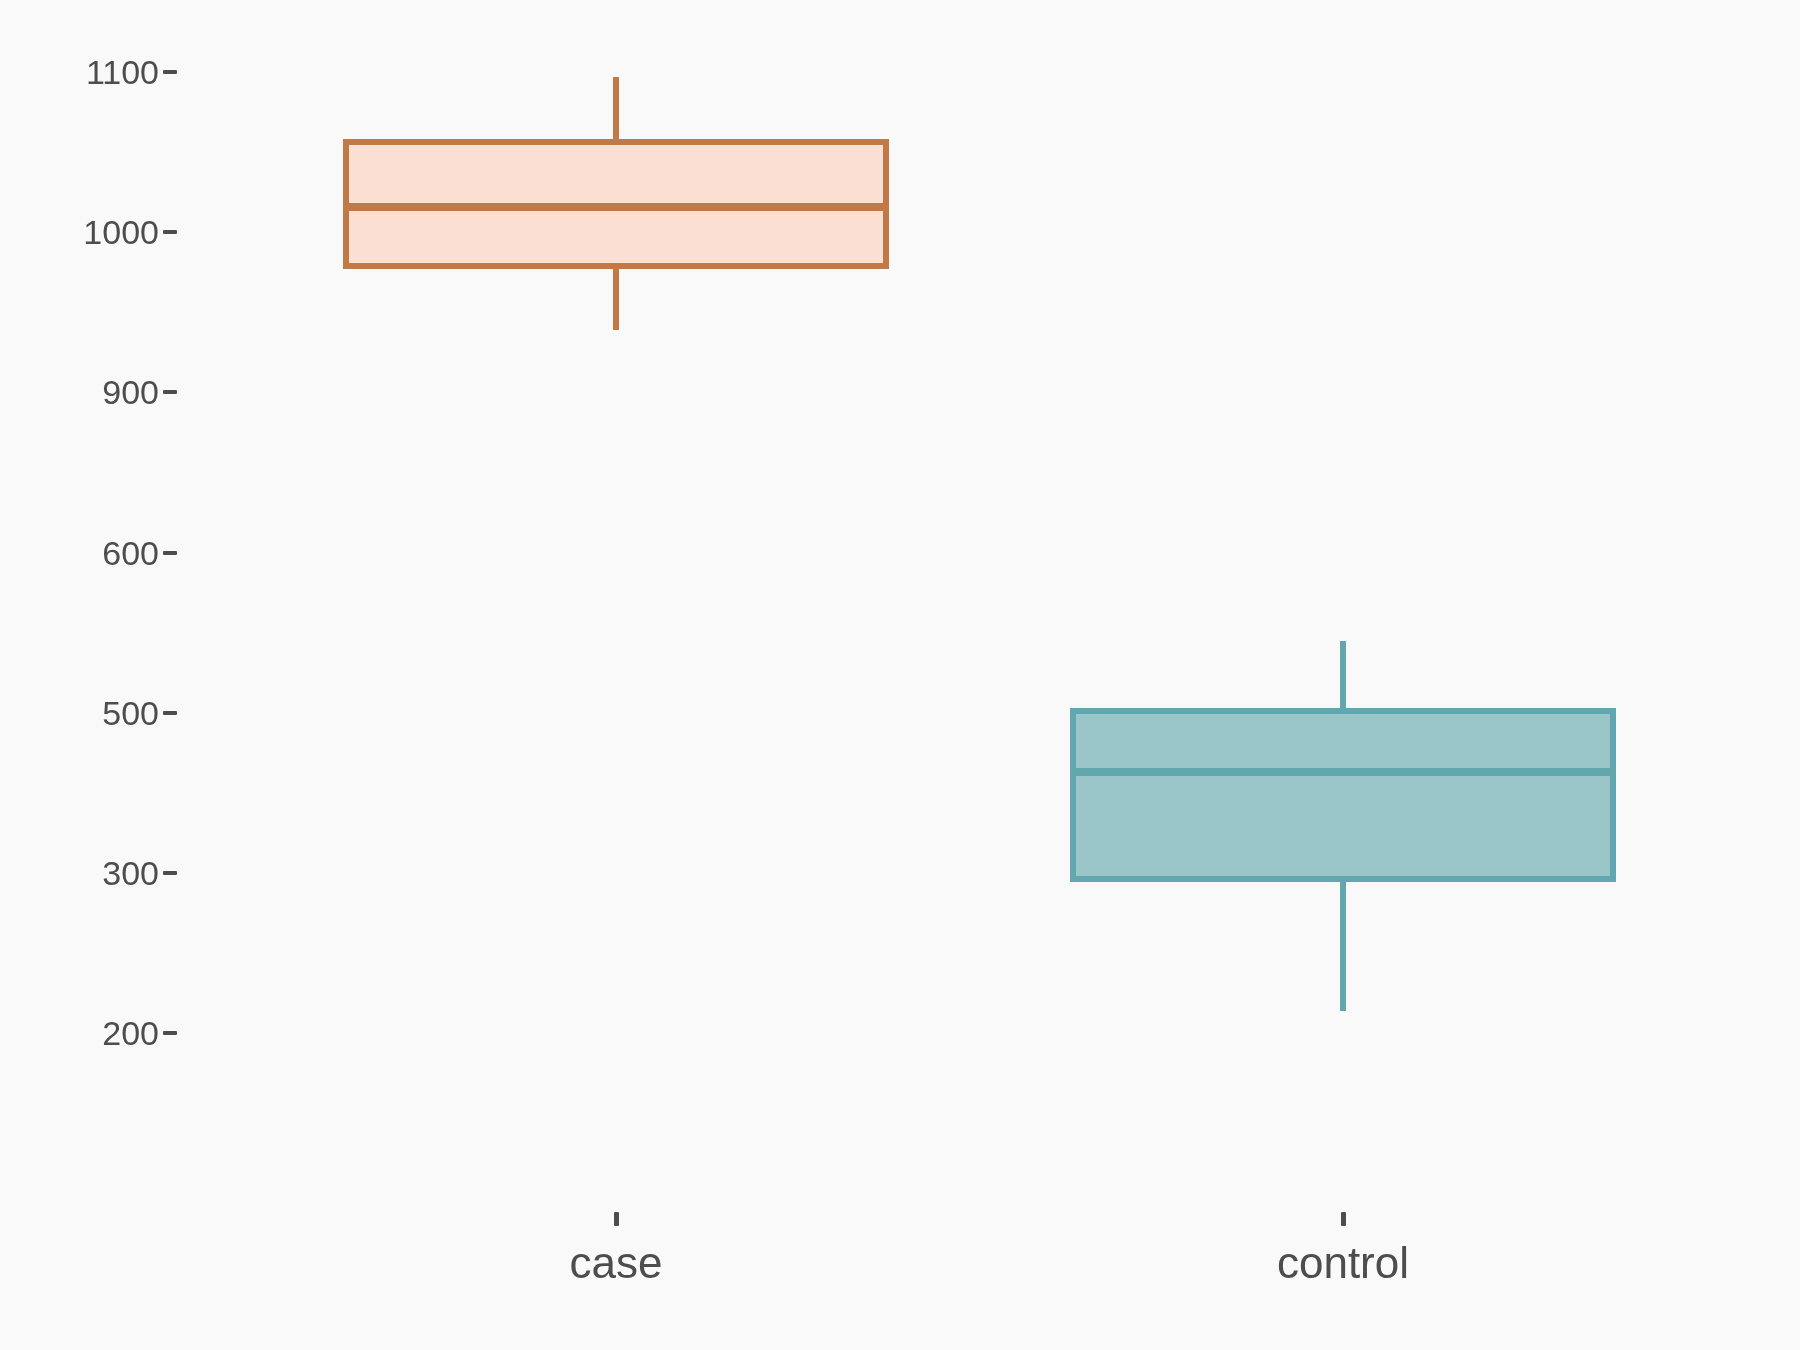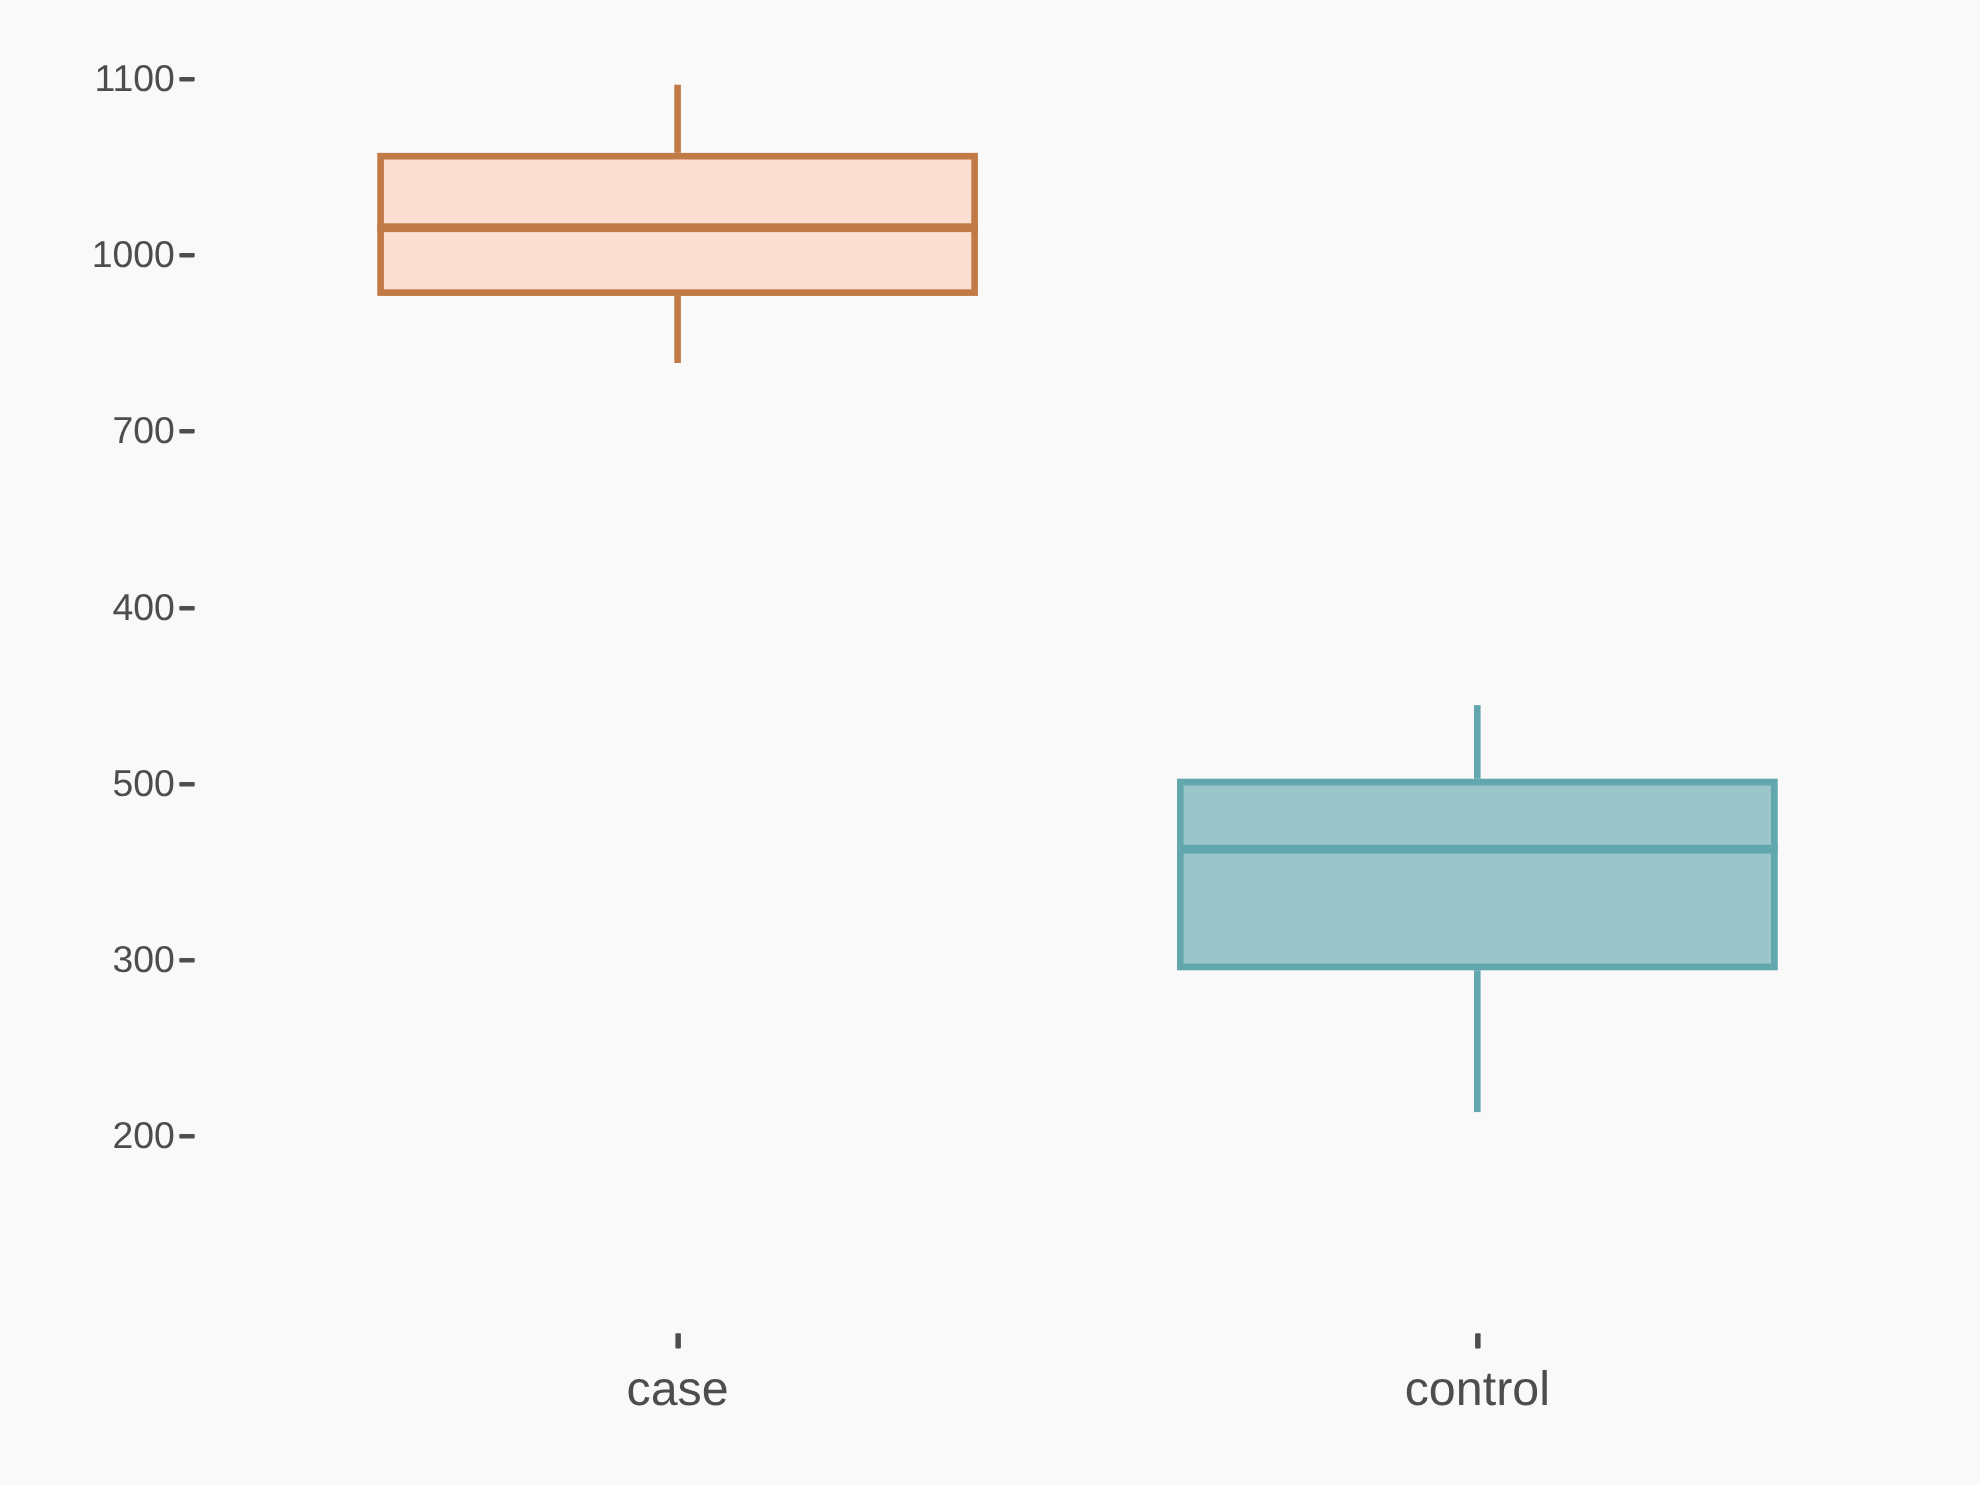--- a/index.html
+++ b/index.html
@@ -120,25 +120,25 @@
   <div id="y-axis-ticks">
       <div class="y-tick" style="top: 72px;">
         <div class="y-tick-label">1100</div>
         <div class="y-tick-mark"></div>
       </div>
       <div class="y-tick" style="top: 232.167px;">
         <div class="y-tick-label">1000</div>
         <div class="y-tick-mark"></div>
       </div>
       <div class="y-tick" style="top: 392.333px;">
-        <div class="y-tick-label">700</div>
+        <div class="y-tick-label">900</div>
         <div class="y-tick-mark"></div>
       </div>
       <div class="y-tick" style="top: 552.5px;">
-        <div class="y-tick-label">400</div>
+        <div class="y-tick-label">600</div>
         <div class="y-tick-mark"></div>
       </div>
       <div class="y-tick" style="top: 712.667px;">
         <div class="y-tick-label">500</div>
         <div class="y-tick-mark"></div>
       </div>
       <div class="y-tick" style="top: 872.833px;">
         <div class="y-tick-label">300</div>
         <div class="y-tick-mark"></div>
       </div>

